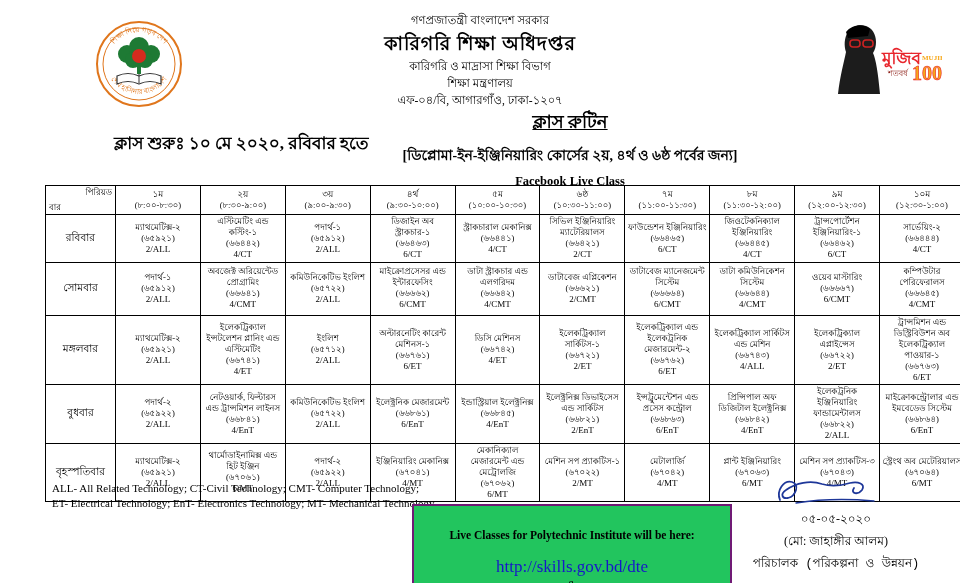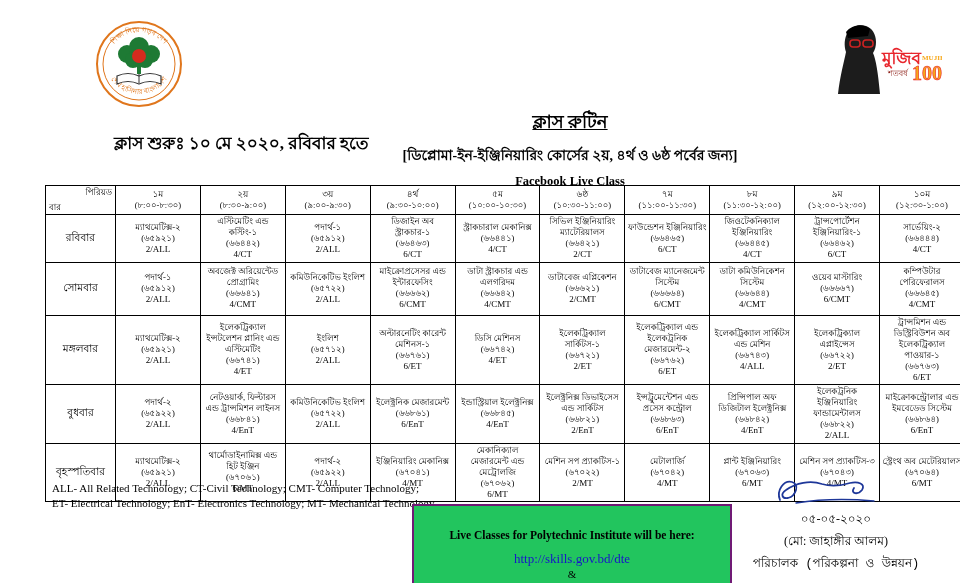--- a/index.html
+++ b/index.html
@@ -38,21 +38,21 @@
   tbody tr:nth-child(2) th,tbody tr:nth-child(2) td{height:50px;}
   tbody tr:nth-child(3) th,tbody tr:nth-child(3) td{height:53px;}
   tbody tr:nth-child(4) th,tbody tr:nth-child(4) td{height:55px;}
   tbody tr:nth-child(5) th,tbody tr:nth-child(5) td{height:51px;}
 
   
   .foot{position:absolute;left:4px;top:476px;width:960px;height:107px;}
   .abbr{position:absolute;left:48px;top:5px;font-size:11px;line-height:1.35;}
   .live-box{position:absolute;left:408px;top:28px;width:300px;border:2px solid #701a75;text-align:center;padding:23px 8px 7px 8px;background:#22c55e;}
   .lb-title{font-size:11.5px;font-weight:bold;}
-  .lb-link{display:block;font-size:13px;color:#1717c9;text-decoration:none;margin-top:10px;}
+  .lb-link{display:block;font-size:17px;color:#1717c9;text-decoration:none;margin-top:16px;}
   .lb-amp{font-size:11px;margin-top:1px;}
   .sig{position:absolute;right:28px;top:0px;width:200px;text-align:center;}
   .sig svg{display:block;margin:0 auto;}
   .sig-date{font-size:12px;margin-top:0px;}
   .sig-name{font-size:12px;margin-top:2px;}
   .sig-desig{font-size:12px;margin-top:2px;font-family:Liberation Mono, monospace;}
 </style>
 </head>
 <body>
 
@@ -82,20 +82,27 @@
           <circle cx="44" cy="36" r="7" fill="#d42b1e"></circle>
           <rect x="42" y="44" width="4" height="10" fill="#1e7a34"></rect>
         </g>
         <g>
           <path d="M 22,56 Q 33,51 44,56 Q 55,51 66,56 L 66,64 Q 55,59 44,64 Q 33,59 22,64 Z" fill="#fdfdfd" stroke="#333" stroke-width="1.2"></path>
           <line x1="44" y1="54" x2="44" y2="63" stroke="#333" stroke-width="1"></line>
         </g>
       </svg>
     </div>
 
+    <div class="hdr-center">
+      <div class="h-sm">গণপ্রজাতন্ত্রী বাংলাদেশ সরকার</div>
+      <div class="h-lg">কারিগরি শিক্ষা অধিদপ্তর</div>
+      <div class="h-sm">কারিগরি ও মাদ্রাসা শিক্ষা বিভাগ</div>
+      <div class="h-sm">শিক্ষা মন্ত্রণালয়</div>
+      <div class="h-sm">এফ-০৪/বি, আগারগাঁও, ঢাকা-১২০৭</div>
+    </div>
 
     <div class="logo-right">
       <svg width="112" height="84" viewBox="0 0 112 84">
         <g>
           <path d="M 8,78 C 10,60 14,46 16,36 C 14,30 14,22 18,16 C 22,10 30,8 36,10 C 42,12 46,18 46,26 C 46,30 45,34 43,37 C 46,44 48,56 50,78 Z" fill="#1c1c1c"></path>
           <path d="M 16,16 C 22,8 34,7 40,13 L 38,20 L 18,22 Z" fill="#000"></path>
           <rect x="20" y="24" width="10" height="7" rx="3" fill="none" stroke="#c22" stroke-width="1.6"></rect>
           <rect x="33" y="24" width="10" height="7" rx="3" fill="none" stroke="#c22" stroke-width="1.6"></rect>
         </g>
         <g font-family="Liberation Serif, serif">

